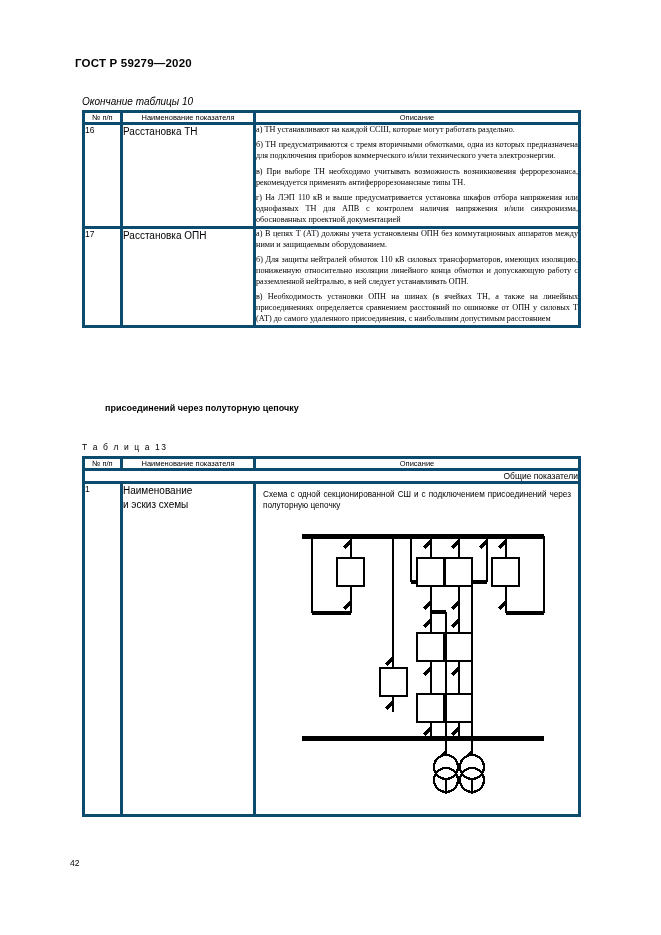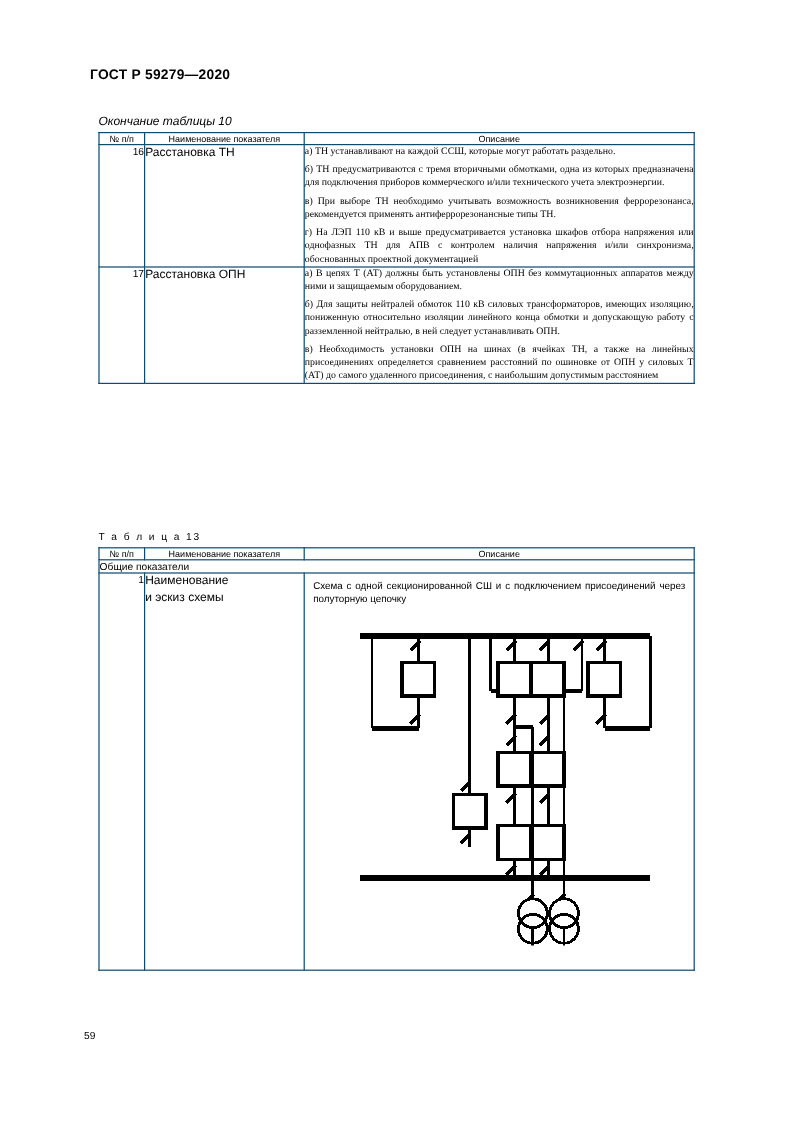--- a/index.html
+++ b/index.html
@@ -37,33 +37,33 @@
   }
   #caption-10 { left: 82px; top: 96px; }
 
   table.gost {
     position: absolute;
     border-collapse: collapse;
     table-layout: fixed;
     background: #fff;
   }
   table.gost td, table.gost th {
-    border: 1px solid #0c4a6e;
+    border: 3px solid #0c4a6e;
     vertical-align: top;
     padding: 0;
     font-weight: normal;
   }
   .hdr-cell {
     text-align: center;
     font-size: 7.5px;
     padding: 4px 2px 4px 2px;
     vertical-align: middle;
   }
   .num-cell {
-    text-align: right;
+    text-align: left;
     font-size: 8.5px;
     padding: 6px 2px 2px 2px;
   }
   .name-cell {
     font-size: 10px;
     padding: 6px 4px 2px 8px;
     line-height: 1.35;
   }
   .desc-cell {
     font-size: 8.2px;
@@ -102,21 +102,21 @@
     letter-spacing: 1.6px;
   }
 
   
   #table-11 { left: 82px; top: 456px; width: 496px; }
   #table-11 col.c1 { width: 38px; }
   #table-11 col.c2 { width: 133px; }
   #table-11 col.c3 { width: 325px; }
 
   .span-cell {
-    text-align: left;
+    text-align: right;
     font-size: 8.5px;
     padding: 5px 2px 5px 2px;
   }
   .diagram-cell {
     padding: 0;
     height: 330px;
     position: relative;
   }
   .desc-intro {
     font-size: 8.2px;
@@ -171,29 +171,30 @@
           <p>а) ТН устанавливают на каждой ССШ, которые могут работать раздельно.</p>
           <p>б) ТН предусматриваются с тремя вторичными обмотками, одна из которых предназначена для подключения приборов коммерческого и/или технического учета электроэнергии.</p>
           <p>в) При выборе ТН необходимо учитывать возможность возникновения феррорезонанса, рекомендуется применять антиферрорезонансные типы ТН.</p>
           <p>г) На ЛЭП 110 кВ и выше предусматривается установка шкафов отбора напряжения или однофазных ТН для АПВ с контролем наличия напряжения и/или синхронизма, обоснованных проектной документацией</p>
         </td>
       </tr>
       <tr>
         <td class="num-cell">17</td>
         <td class="name-cell">Расстановка ОПН</td>
         <td class="desc-cell">
-          <p>а) В цепях Т (АТ) должны быть установлены ОПН без коммутационных аппаратов между ними и защищаемым оборудованием.</p>
+          <p>а) В цепях Т (АТ) должны учета установлены ОПН без коммутационных аппаратов между ними и защищаемым оборудованием.</p>
           <p>б) Для защиты нейтралей обмоток 110 кВ силовых трансформаторов, имеющих изоляцию, пониженную относительно изоляции линейного конца обмотки и допускающую работу с разземленной нейтралью, в ней следует устанавливать ОПН.</p>
           <p>в) Необходимость установки ОПН на шинах (в ячейках ТН, а также на линейных присоединениях определяется сравнением расстояний по ошиновке от ОПН у силовых Т (АТ) до самого удаленного присоединения, с наибольшим допустимым расстоянием</p>
         </td>
       </tr>
     </tbody>
   </table>
 
   <div class="section-heading">
+    <div>присоединений через полуторную цепочку</div>
   </div>
 
   <div class="table-caption" id="caption-11">Т а б л и ц а  13</div>
 
   <table class="gost" id="table-11">
     <colgroup>
         <col class="c1">
         <col class="c2">
         <col class="c3">
       </colgroup>
@@ -322,15 +323,15 @@
                 <circle cx="216" cy="264" r="12" fill="none" stroke-width="2.4"></circle>
                 <line x1="216" y1="264" x2="216" y2="278"></line>
               </g>
             </svg>
           </div>
         </td>
       </tr>
     </tbody>
   </table>
 
-  <div class="page-number">59</div>
+  <div class="page-number">42</div>
 
 </div>
 
 </body></html>

